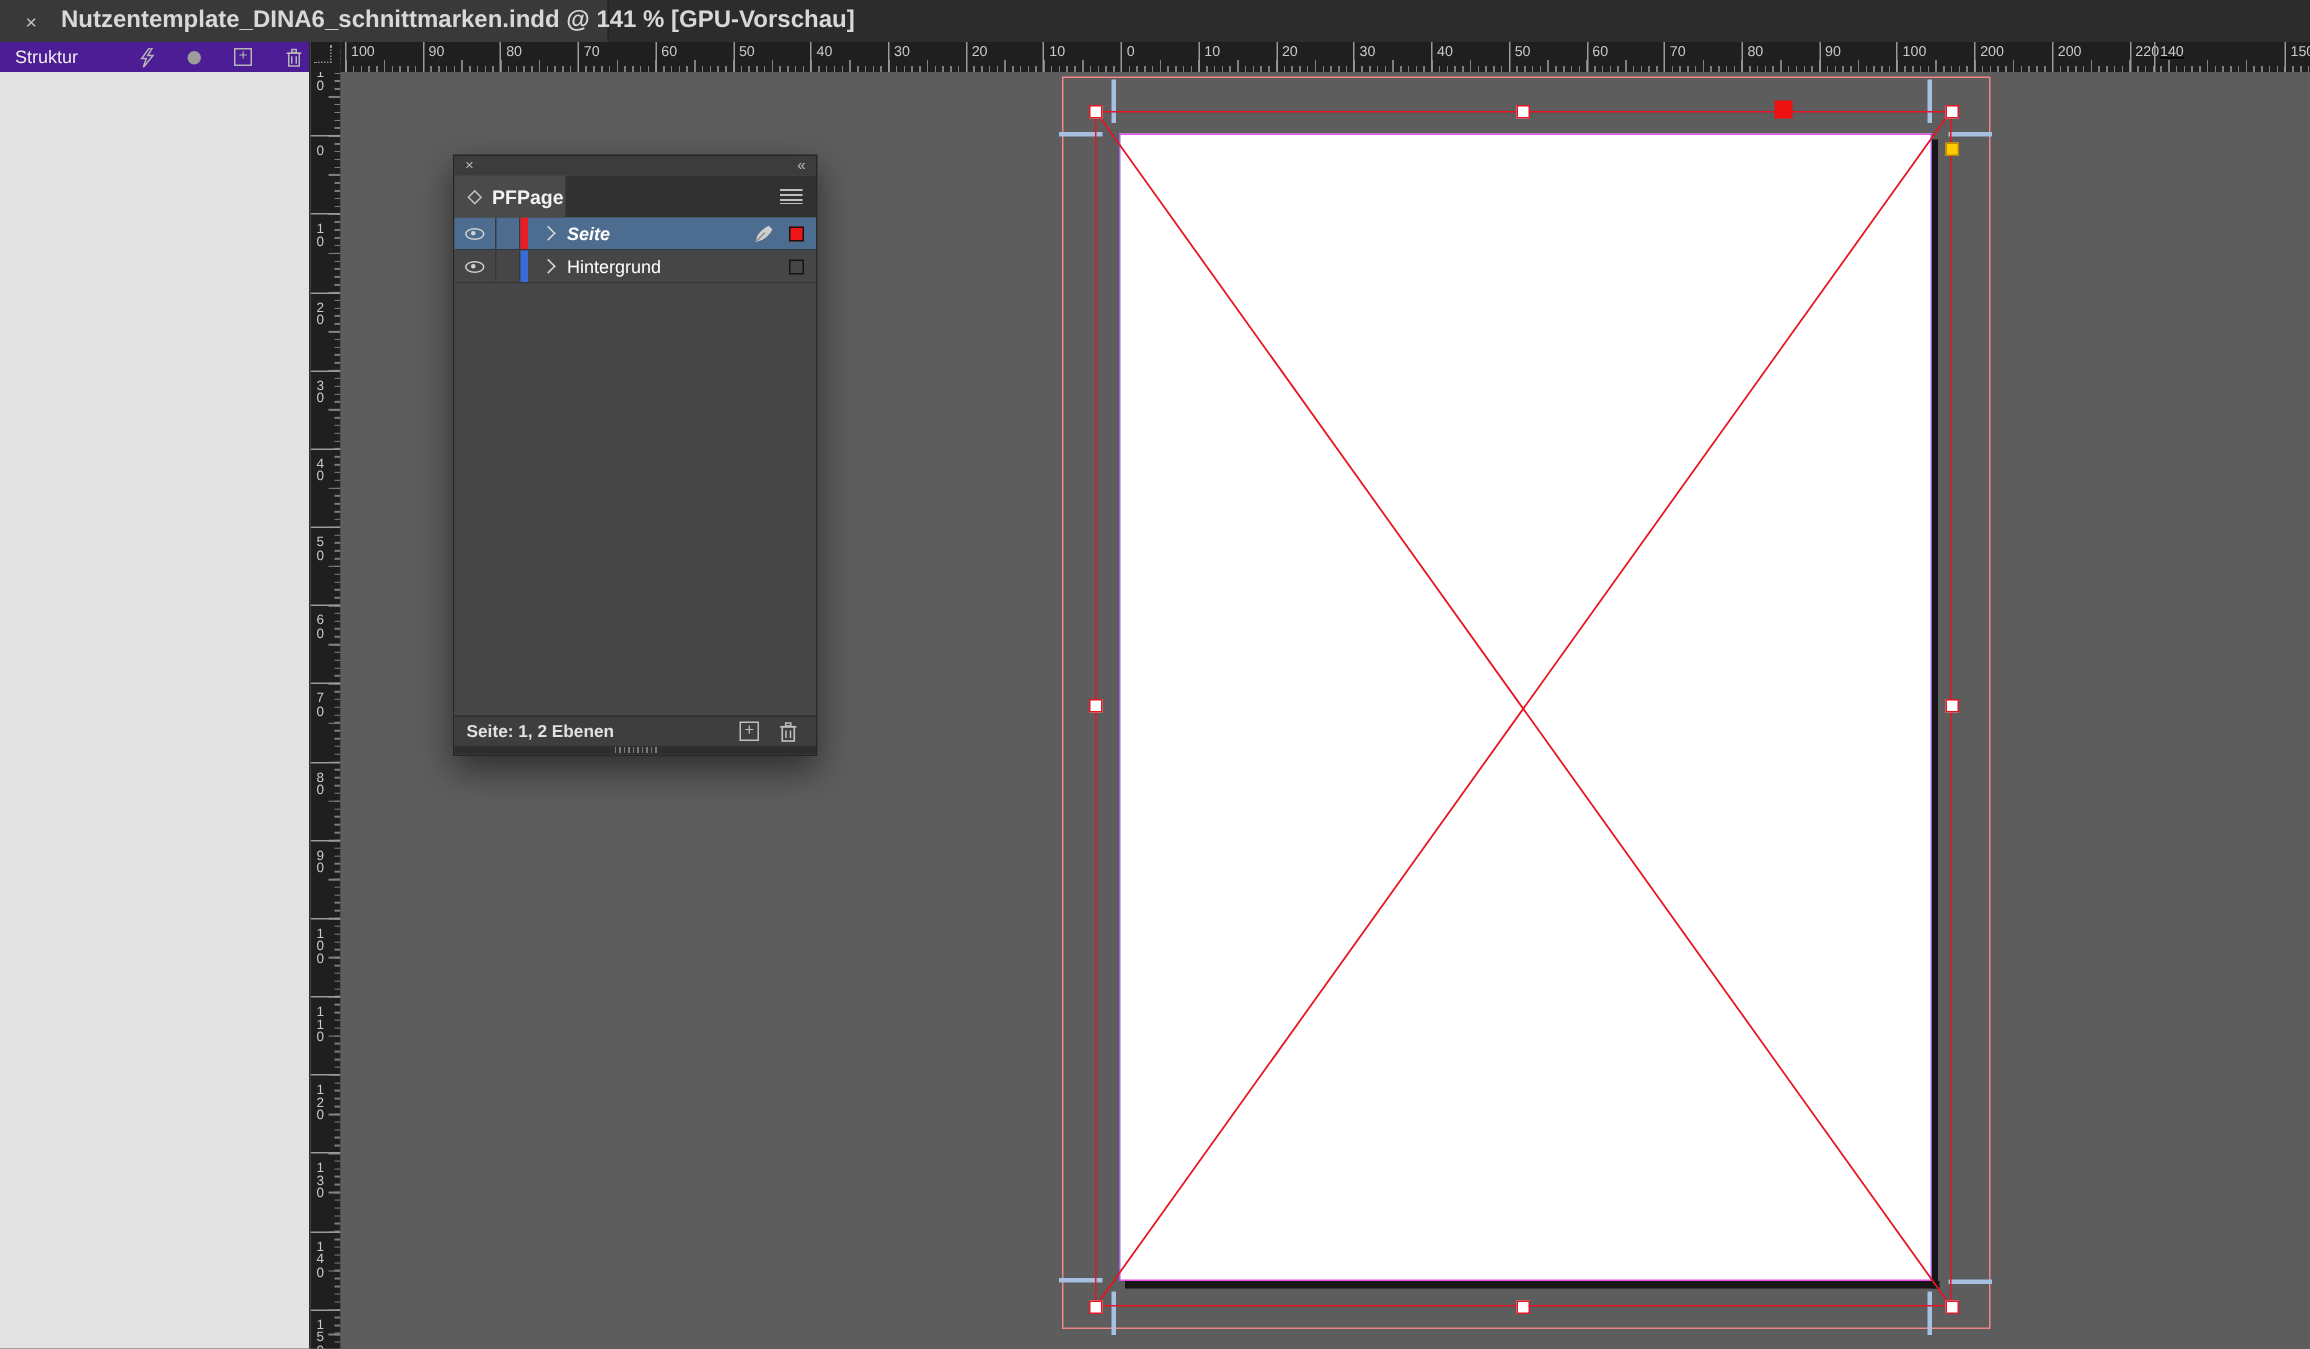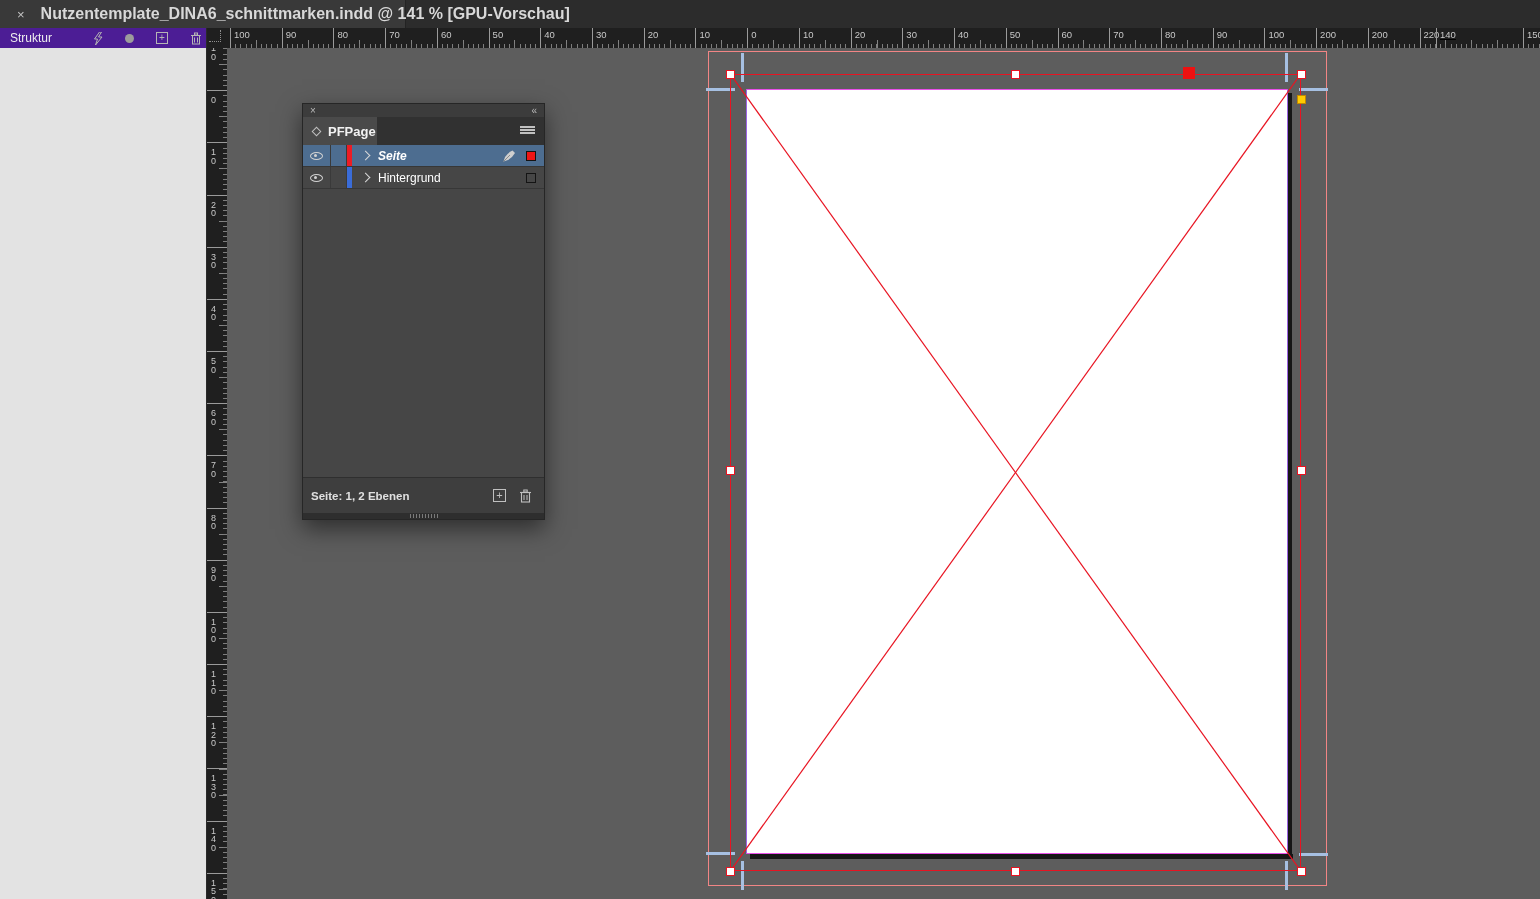--- a/index.html
+++ b/index.html
@@ -98,21 +98,21 @@
   .eye::after { content:""; position:absolute; left:3.2px; top:1.6px; width:3px; height:3px;
                 border-radius:50%; background:#d2d2d2; }
   .lay-chev { width:7px; height:7px; border-right:1.5px solid #d8d8d8; border-top:1.5px solid #d8d8d8;
               transform:rotate(45deg); margin-left:10px; flex:0 0 auto; }
   .lay-name { color:#ffffff; font-size:12px; margin-left:9px; }
   .lay-name.active { font-weight:bold; font-style:italic; }
   .row-right { margin-left:auto; display:flex; align-items:center; gap:9px; margin-right:8px; }
   .ind-square { width:10px; height:10px; border:1.2px solid #141414; }
   .ind-filled { background:#ef1515; }
   .lay-fill { height:288px; background:#464646; }
-  .lay-footer { height:36px; background:#3e3e3e; border-top:1px solid #2f2f2f;
+  .lay-footer { height:20px; background:#3e3e3e; border-top:1px solid #2f2f2f;
                 display:flex; align-items:center; }
   .lay-footer .ftext { color:#e0e0e0; font-size:11.5px; font-weight:bold; margin-left:8px; }
   .foot-btns { margin-left:auto; display:flex; align-items:center; gap:13px; margin-right:12px; }
   .foot-plus { width:13px; height:13px; border:1px solid #c0c0c0; color:#c0c0c0; font-size:11px;
                line-height:10px; text-align:center; }
   .lay-grip { height:6px; background:#2e2e2e; position:relative; }
   .lay-grip::after { content:""; position:absolute; left:50%; top:1px; margin-left:-14px; width:28px; height:4px;
                      background:repeating-linear-gradient(to right,#7a7a7a 0 1px,transparent 1px 3px); }
 
   svg.ic { display:block; }

